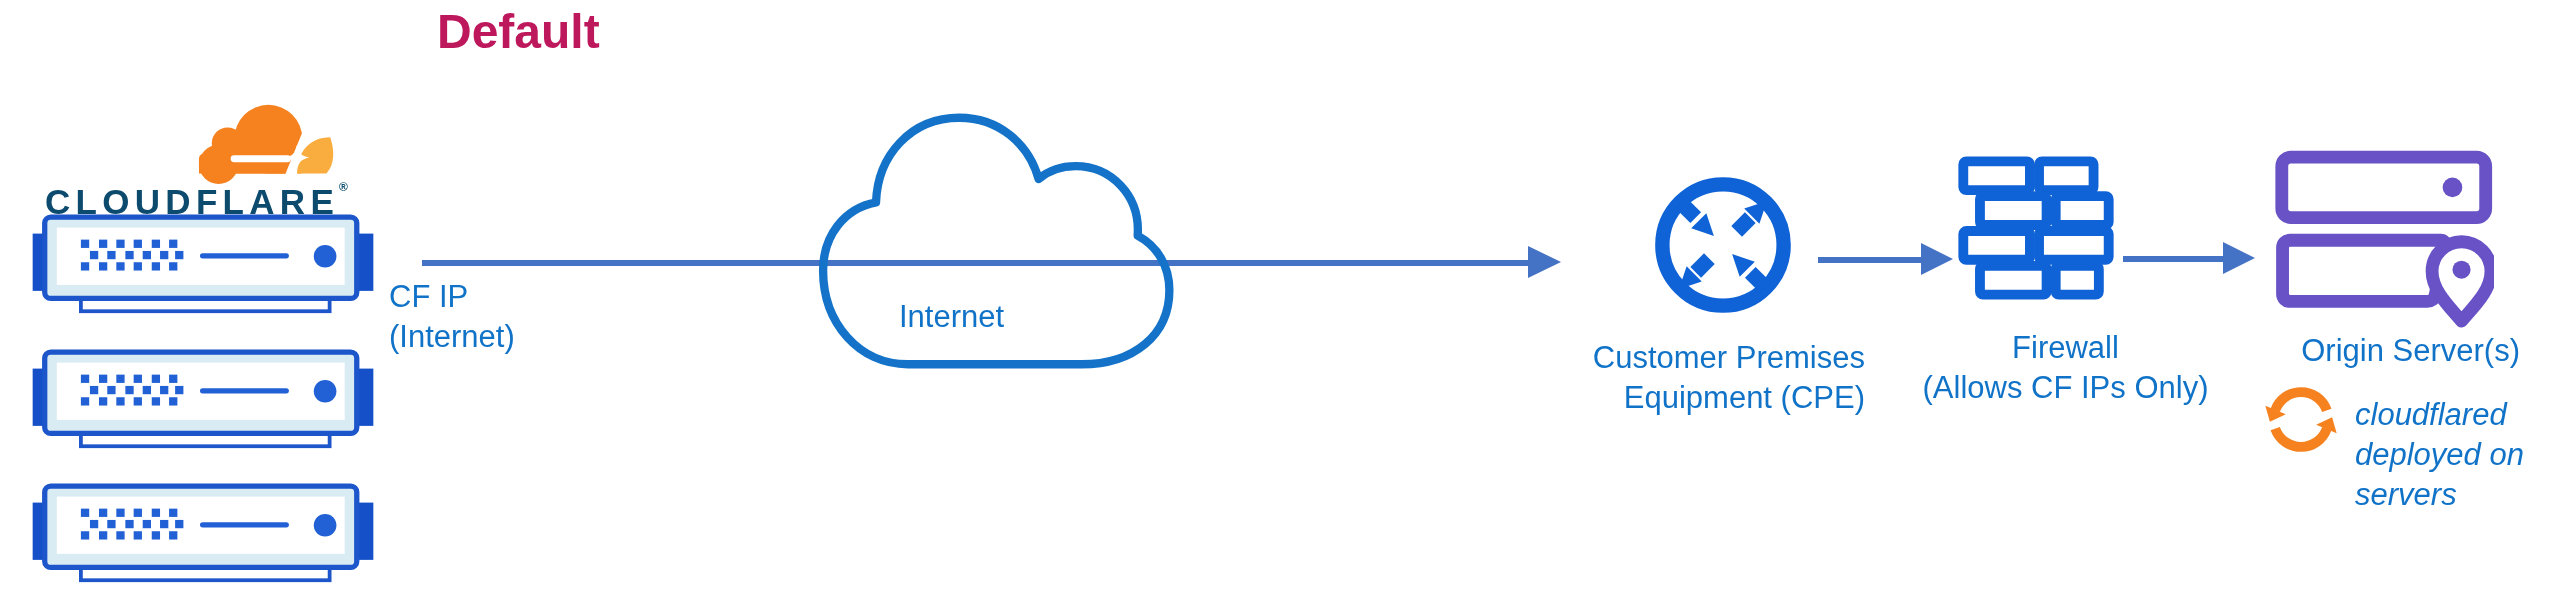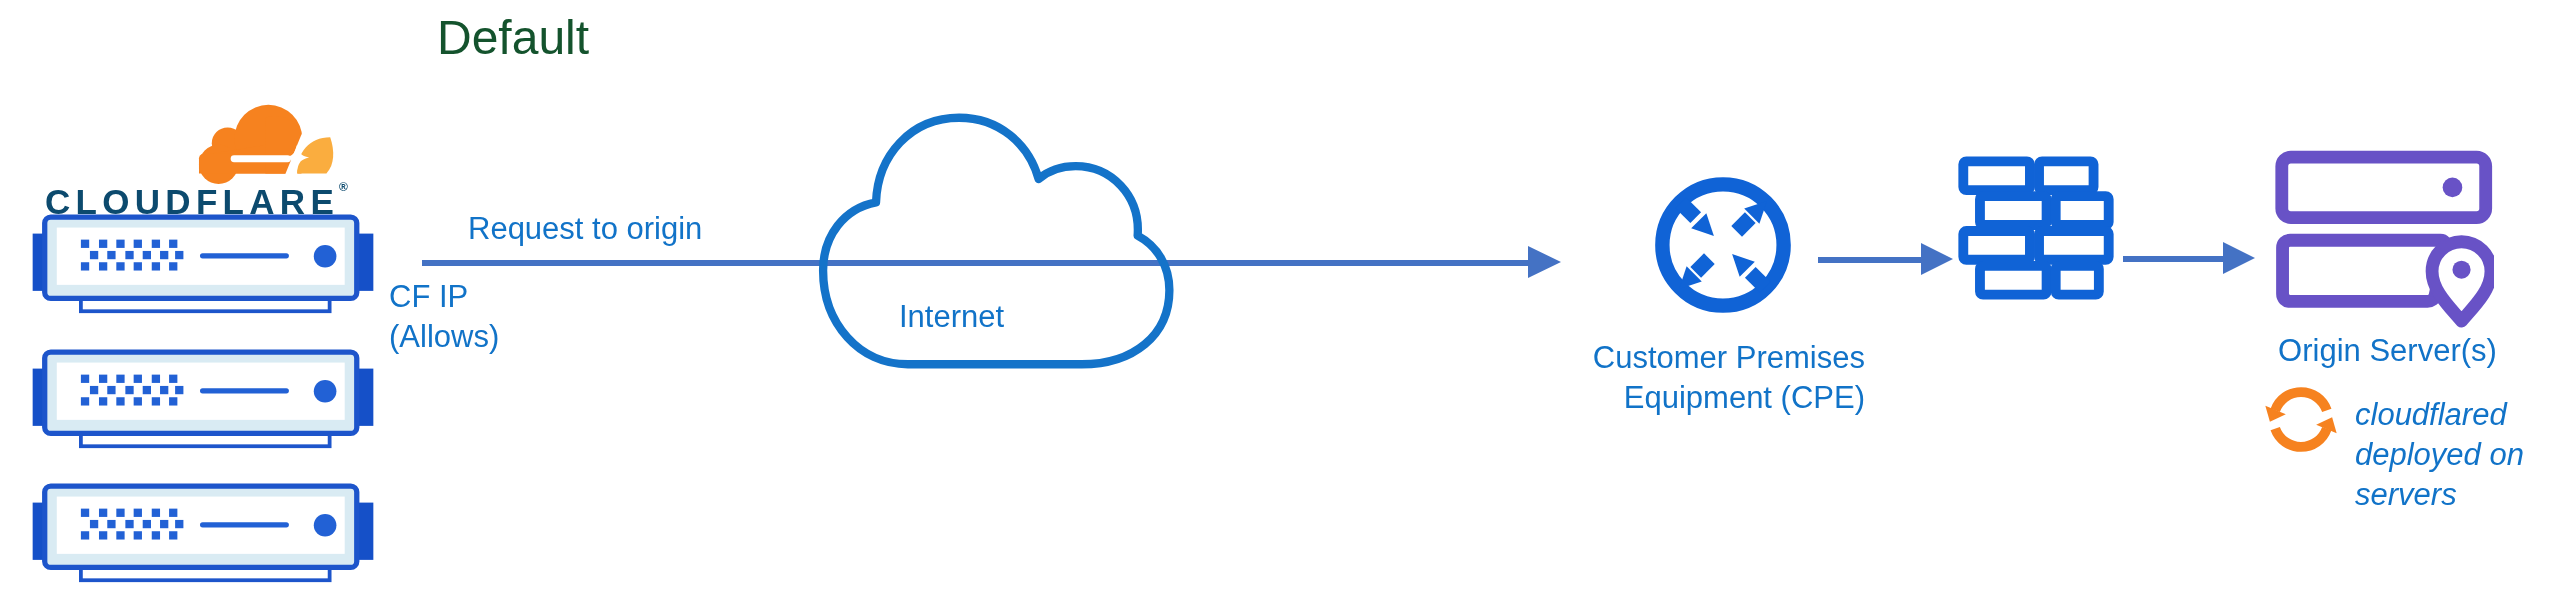--- a/index.html
+++ b/index.html
@@ -6,22 +6,22 @@
   .canvas{
     position:relative;
     width:2576px;
     height:614px;
     background:#ffffff;
     overflow:hidden;
     font-family:"Liberation Sans", sans-serif;
   }
   .abs{position:absolute;}
   .diagram-title{
-    left:437px;top:10px;
-    font-size:48px;font-weight:400;color:#14532d;
+    left:437px;top:4px;
+    font-size:48px;font-weight:700;color:#be185d;
   }
   .blue-label{
     font-size:31px;color:#1173c8;line-height:40px;white-space:pre-line;
   }
   .centered{text-align:center;}
   
   .wordmark{
     left:45px;top:180px;width:318px;
     font-size:35px;font-weight:700;letter-spacing:5.3px;color:#0c4a6e;
     white-space:nowrap;
@@ -149,25 +149,24 @@
         <rect x="88" y="64" width="11" height="11"></rect>
         <rect x="111" y="64" width="11" height="11"></rect>
         <rect x="134" y="64" width="11" height="11"></rect>
         <rect x="158" y="64" width="11" height="11"></rect>
         <rect x="181" y="64" width="11" height="11"></rect>
       <rect x="222" y="52" width="118" height="7" rx="3.5"></rect>
       <circle cx="388" cy="56" r="15"></circle>
     </g>
   </svg>
 
-  <div class="abs blue-label" style="left:468px;top:209px;">Request to origin</div>
   <div class="abs edge-line" style="left:422px;top:260px;width:1106px;"></div>
   <div class="abs arrow-head" style="left:1528px;top:246px;"></div>
   <div class="abs blue-label" style="left:389px;top:277px;">CF IP
-(Allows)</div>
+(Internet)</div>
 
   <svg class="abs z2" style="left:811px;top:107px;" width="372" height="271" viewBox="0 0 492 358">
     <path d="M 128 340 H 358 C 426 340 474 302 474 242 C 474 210 458 184 432 170 C 436 116 396 78 350 78 C 330 78 314 84 301 95 C 288 48 248 14 196 14 C 132 14 88 64 86 126 C 44 134 16 170 16 216 C 16 286 64 340 128 340 Z" fill="none" stroke="#1473c9" stroke-width="11" stroke-linejoin="round"></path>
   </svg>
   <div class="abs blue-label centered z2" style="left:838px;top:297px;width:227px;">Internet</div>
 
   <svg class="abs" style="left:1651px;top:173px;" width="144" height="144" viewBox="-95 -95 190 190">
     <circle cx="0" cy="0" r="80" fill="none" stroke="#1063d6" stroke-width="19"></circle>
     <g fill="#1063d6" stroke="#1063d6">
 
@@ -195,34 +194,36 @@
       <rect x="7" y="7" width="88" height="38" rx="4"></rect>
       <rect x="107" y="7" width="72" height="38" rx="4"></rect>
       <rect x="29" y="53" width="88" height="38" rx="4"></rect>
       <rect x="129" y="53" width="70" height="38" rx="4"></rect>
       <rect x="7" y="99" width="88" height="38" rx="4"></rect>
       <rect x="107" y="99" width="92" height="38" rx="4"></rect>
       <rect x="29" y="145" width="88" height="38" rx="4"></rect>
       <rect x="129" y="145" width="57" height="38" rx="4"></rect>
     </g>
   </svg>
+  <div class="abs blue-label centered" style="left:1903px;top:328px;width:325px;">Firewall
+(Allows CF IPs Only)</div>
 
   <div class="abs edge-line" style="left:2123px;top:256px;width:101px;"></div>
   <div class="abs arrow-head" style="left:2223px;top:242px;border-left-width:32px;border-top-width:16px;border-bottom-width:16px;"></div>
 
   <svg class="abs" style="left:2275px;top:150px;" width="219" height="179" viewBox="0 0 290 236">
     <g stroke="#6852c6" stroke-width="17" fill="#ffffff" stroke-linejoin="round">
       <rect x="9" y="9" width="270" height="80" rx="12"></rect>
       <path d="M 20 119 H 219 C 224 119 227 123 226 128 L 212 192 C 211 197 207 200 202 200 H 20 C 14 200 10 196 10 190 V 129 C 10 123 14 119 20 119 Z"></path>
       <path d="M 247 121 A 39 39 0 0 1 286 160 C 286 185 265 205 247 226 C 229 205 208 185 208 160 A 39 39 0 0 1 247 121 Z"></path>
     </g>
     <circle cx="235" cy="49" r="13" fill="#6852c6"></circle>
     <circle cx="247" cy="158" r="12" fill="#6852c6"></circle>
   </svg>
-  <div class="abs blue-label centered" style="left:2255px;top:331px;width:265px;">Origin Server(s)</div>
+  <div class="abs blue-label centered" style="left:2255px;top:331px;width:265px;text-align:right;">Origin Server(s)</div>
 
   <svg class="abs" style="left:2257px;top:383px;" width="88" height="73" viewBox="-58 -48 116 96">
     <g stroke="#f6821f" stroke-width="13" fill="none">
       <path d="M 34 -12 A 36 36 0 0 0 -34 -12"></path>
       <path d="M -34 12 A 36 36 0 0 0 34 12"></path>
     </g>
     <g fill="#f6821f">
       <polygon points="-41,3 -20,-7 -47,-18"></polygon>
       <polygon points="41,-3 20,7 47,18"></polygon>
     </g>

